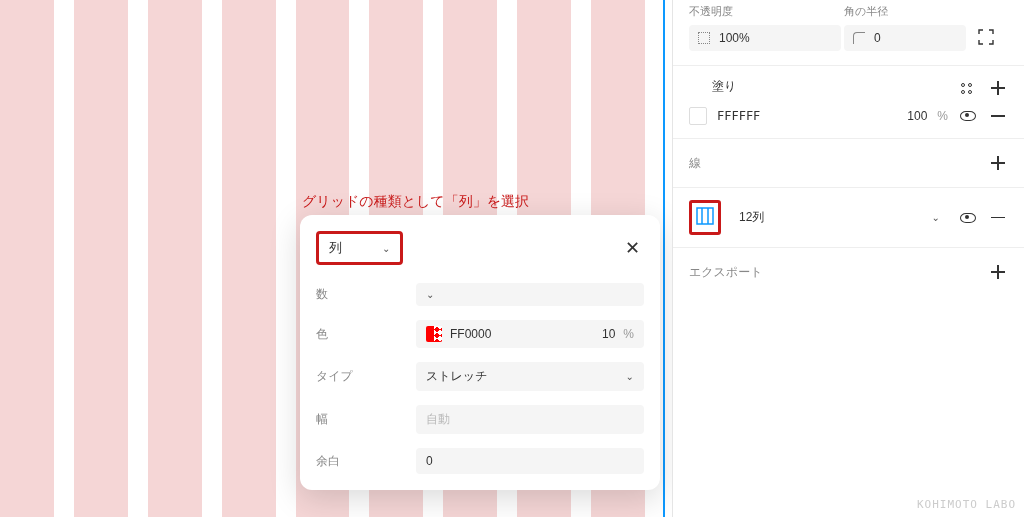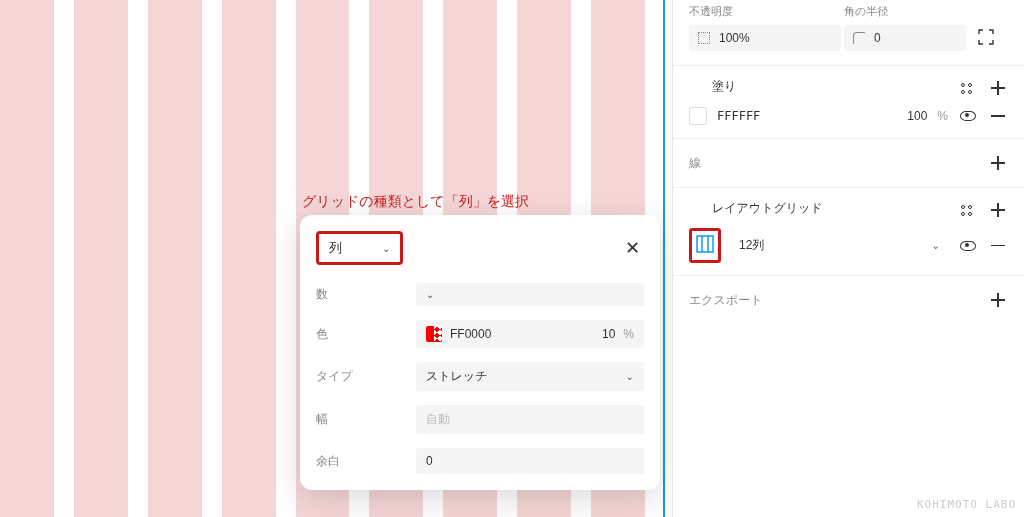--- a/index.html
+++ b/index.html
@@ -416,36 +416,20 @@
 
   <div class="simple-section">
     <div class="section-title muted">線</div>
     <div class="icon-btn">
         <div class="plus"></div>
       </div>
   </div>
 
 
   <div class="section">
-    <div class="section-header">
-      <div class="section-title">レイアウトグリッド</div>
-      <div class="section-actions">
-        <div class="icon-btn">
-            <div class="dots4">
-              <span></span>
-              <span></span>
-              <span></span>
-              <span></span>
-            </div>
-          </div>
-        <div class="icon-btn">
-            <div class="plus"></div>
-          </div>
-      </div>
-    </div>
     <div class="grid-item-row">
       <div class="grid-icon-box">
         <svg class="grid-icon" viewBox="0 0 18 18" stroke="#0d99ff" fill="none" stroke-width="1.5">
             <rect x="1" y="1" width="16" height="16"></rect>
             <line x1="6" y1="1" x2="6" y2="17"></line>
             <line x1="12" y1="1" x2="12" y2="17"></line>
           </svg>
       </div>
       <div class="grid-select">
         <span>12列</span>

